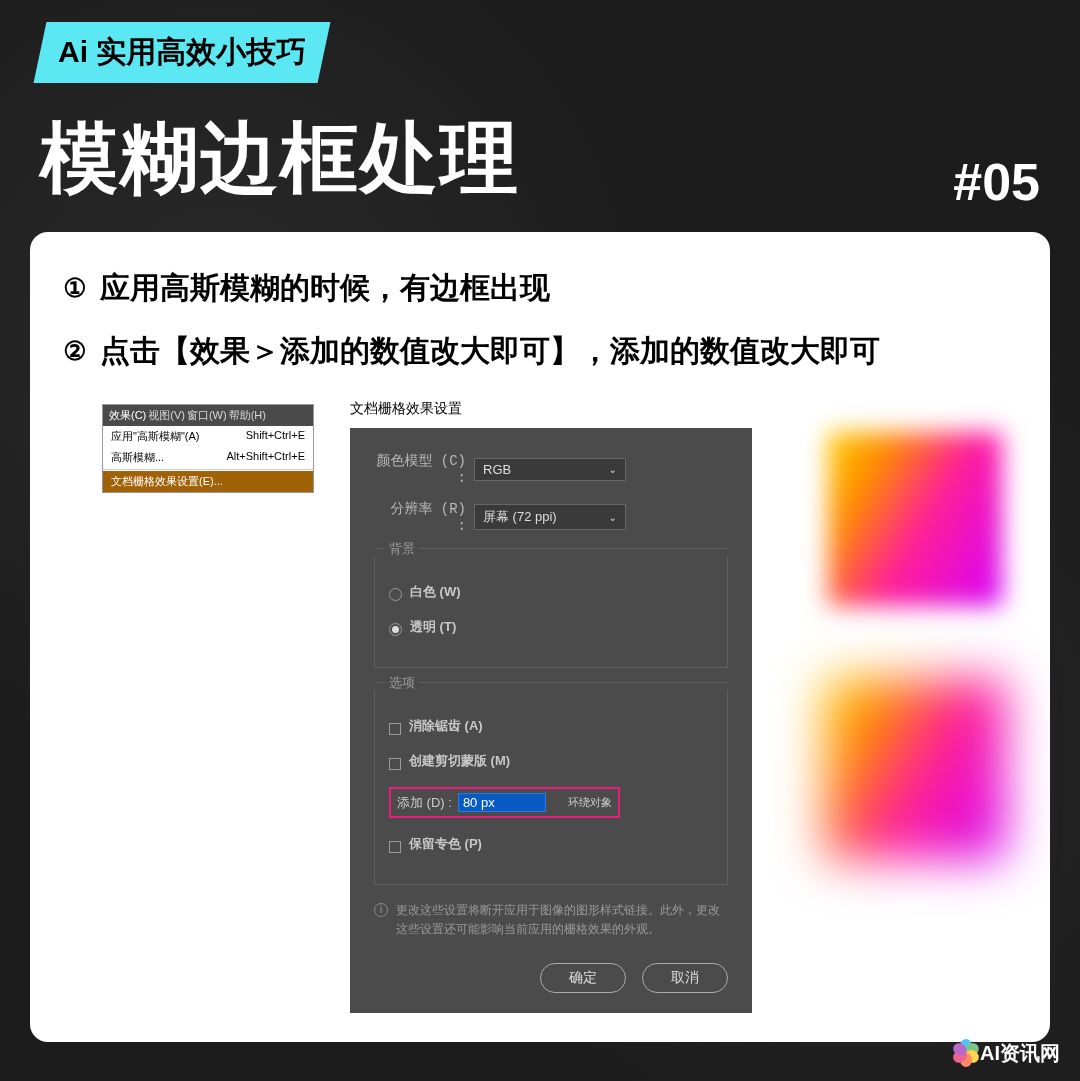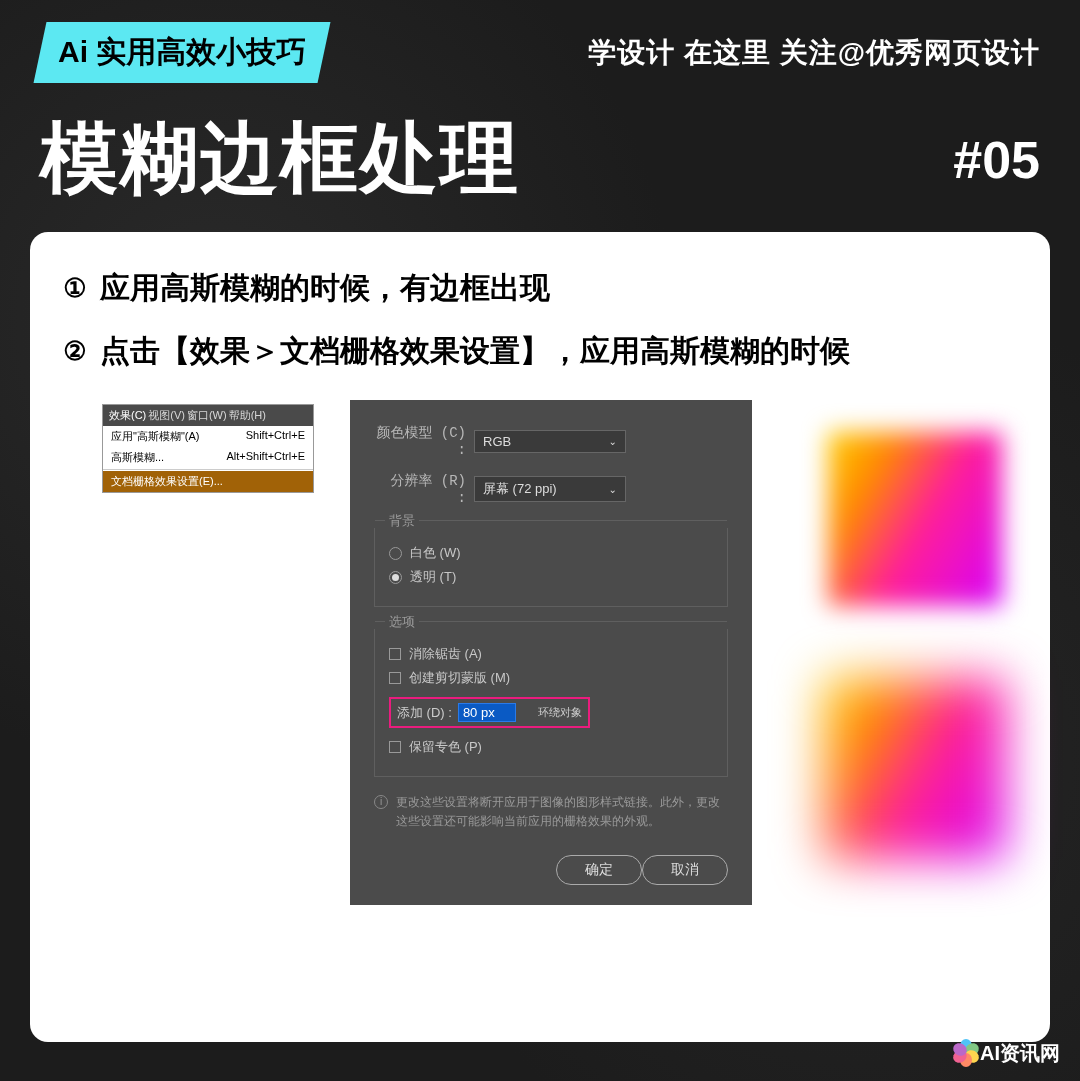--- a/index.html
+++ b/index.html
@@ -36,21 +36,21 @@
 .header-right {
   color: #fff;
   font-size: 28px;
   font-weight: 700;
   margin-left: auto;
   letter-spacing: 1px;
 }
 .title-row {
   position: relative;
   display: flex;
-  align-items: center;
+  align-items: flex-end;
   padding: 24px 40px 20px 40px;
 }
 .main-title {
   color: #fff;
   font-size: 78px;
   font-weight: 900;
   letter-spacing: 2px;
 }
 .tip-number {
   color: #fff;
@@ -172,23 +172,24 @@
   position: absolute;
   top: -16px;
   left: 10px;
   background: #4b4b4b;
   padding: 0 4px;
   color: #9a9a9a;
   font-size: 13px;
 }
 .radio-row, .check-row {
   display: flex;
-  align-items: center;
-  margin: 6px 0;
+  align-items: flex-end;
+  margin: 17px 0;
   font-size: 13px;
+  font-weight: bold;
 }
 .radio {
   width: 13px; height: 13px;
   border: 1px solid #999;
   border-radius: 50%;
   margin-right: 8px;
   display: inline-flex;
   align-items: center;
   justify-content: center;
 }
@@ -209,21 +210,21 @@
   margin: 10px 0;
   border: 2px solid #ea1c7e;
   padding: 4px 6px;
   width: fit-content;
 }
 .add-label { color: #ccc; font-size: 13px; margin-right: 6px; }
 .add-input {
   background: #0a5ac4;
   color: #fff;
   padding: 1px 4px;
-  width: 58px;
+  width: 88px;
   font-size: 13px;
   border: 1px solid #2a7ae8;
 }
 .add-suffix { color: #ccc; font-size: 11px; margin-left: 22px; text-align: center; }
 .info-row {
   display: flex;
   align-items: flex-start;
   margin-top: 16px;
   color: #9a9a9a;
   font-size: 12px;
@@ -237,20 +238,21 @@
   margin-right: 8px;
   margin-top: 2px;
   display: inline-flex;
   align-items: center;
   justify-content: center;
   font-size: 10px;
 }
 .btn-row {
   display: flex;
   justify-content: flex-end;
+  gap: 16px;
   margin-top: 24px;
 }
 .dlg-btn {
   border: 1px solid #aaa;
   border-radius: 18px;
   padding: 5px 28px;
   color: #ddd;
   font-size: 14px;
   background: transparent;
 }
@@ -300,36 +302,35 @@
 </style>
 </head>
 <body>
 
 <div class="bg-texture"></div>
 
 <div class="header">
   <div class="badge">
     <span>Ai 实用高效小技巧</span>
   </div>
-  <div class="header-right">学设计  在这里   关注@优秀网页设计</div>
 </div>
 
 <div class="title-row">
   <div class="main-title">模糊边框处理</div>
   <div class="tip-number">#05</div>
 </div>
 
 <div class="card">
   <div class="step">
     <span class="step-num">①</span>
     <span>应用高斯模糊的时候，有边框出现</span>
   </div>
   <div class="step">
     <span class="step-num">②</span>
-    <span>点击【效果＞文档栅格效果设置】，应用高斯模糊的时候</span>
+    <span>点击【效果＞添加的数值改大即可】，添加的数值改大即可</span>
   </div>
 
   <div class="content-area">
 
     <div class="menu-panel">
       <div class="menu-bar">
         <span>效果(C)</span>
         <span>视图(V)</span>
         <span>窗口(W)</span>
         <span>帮助(H)</span>
@@ -343,20 +344,21 @@
         <span>Alt+Shift+Ctrl+E</span>
       </div>
       <div class="menu-sep"></div>
       <div class="menu-item sel">
         <span>文档栅格效果设置(E)...</span>
         <span></span>
       </div>
     </div>
 
     <div class="dialog-wrap">
+      <div class="dialog-title">文档栅格效果设置</div>
       <div class="dialog">
         <div class="field-row">
           <div class="field-label">颜色模型 (C) :</div>
           <div class="select-box">
             <span>RGB</span>
             <span class="chev">⌄</span>
           </div>
         </div>
         <div class="field-row">
           <div class="field-label">分辨率 (R) :</div>

